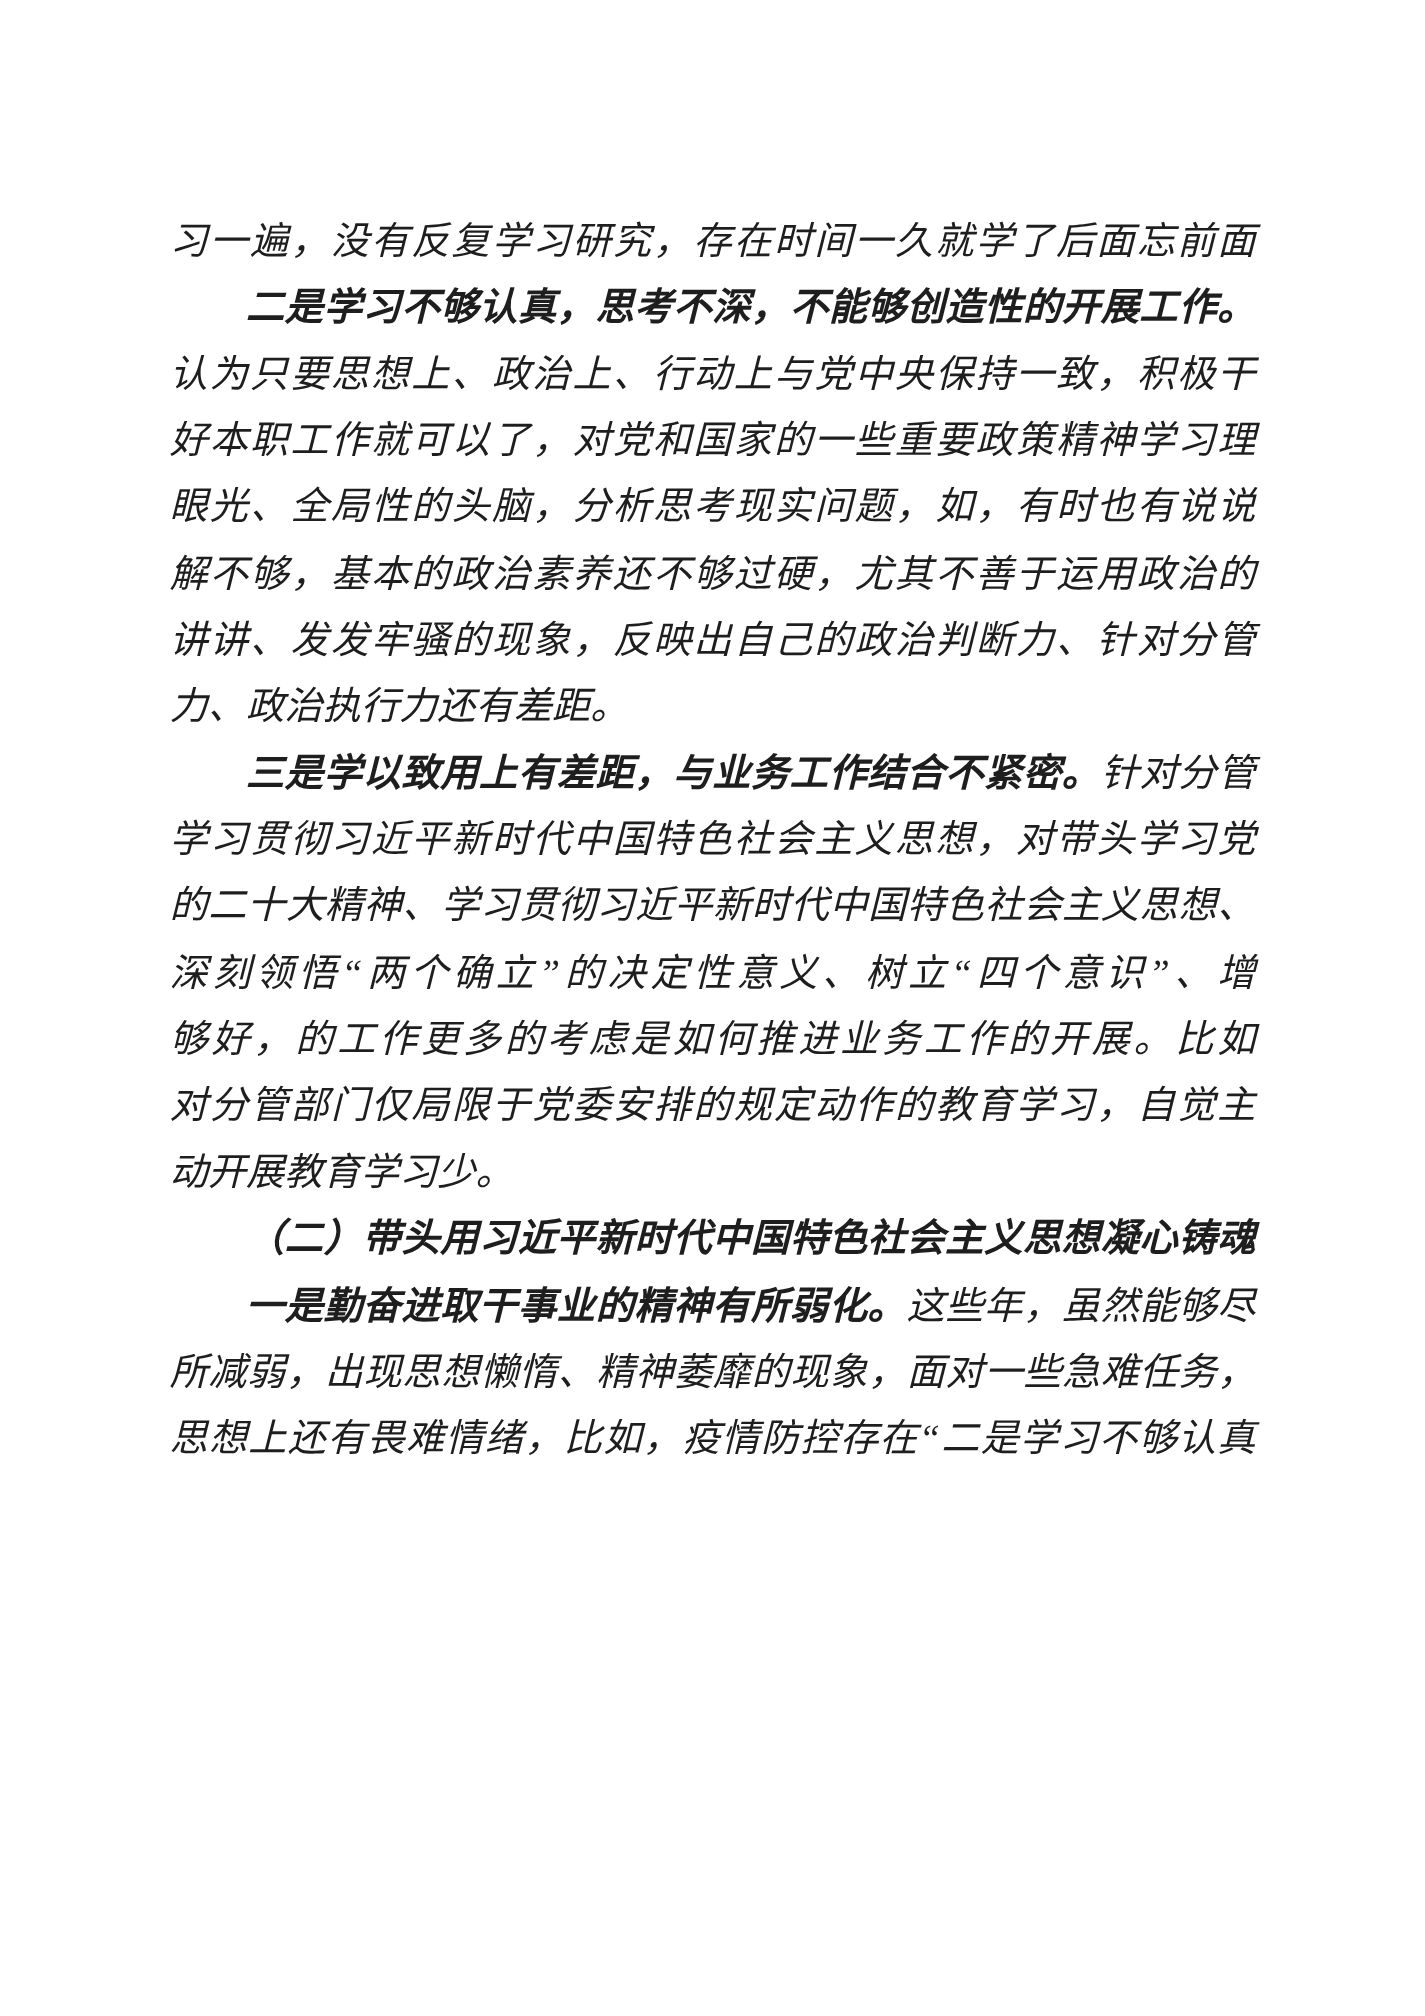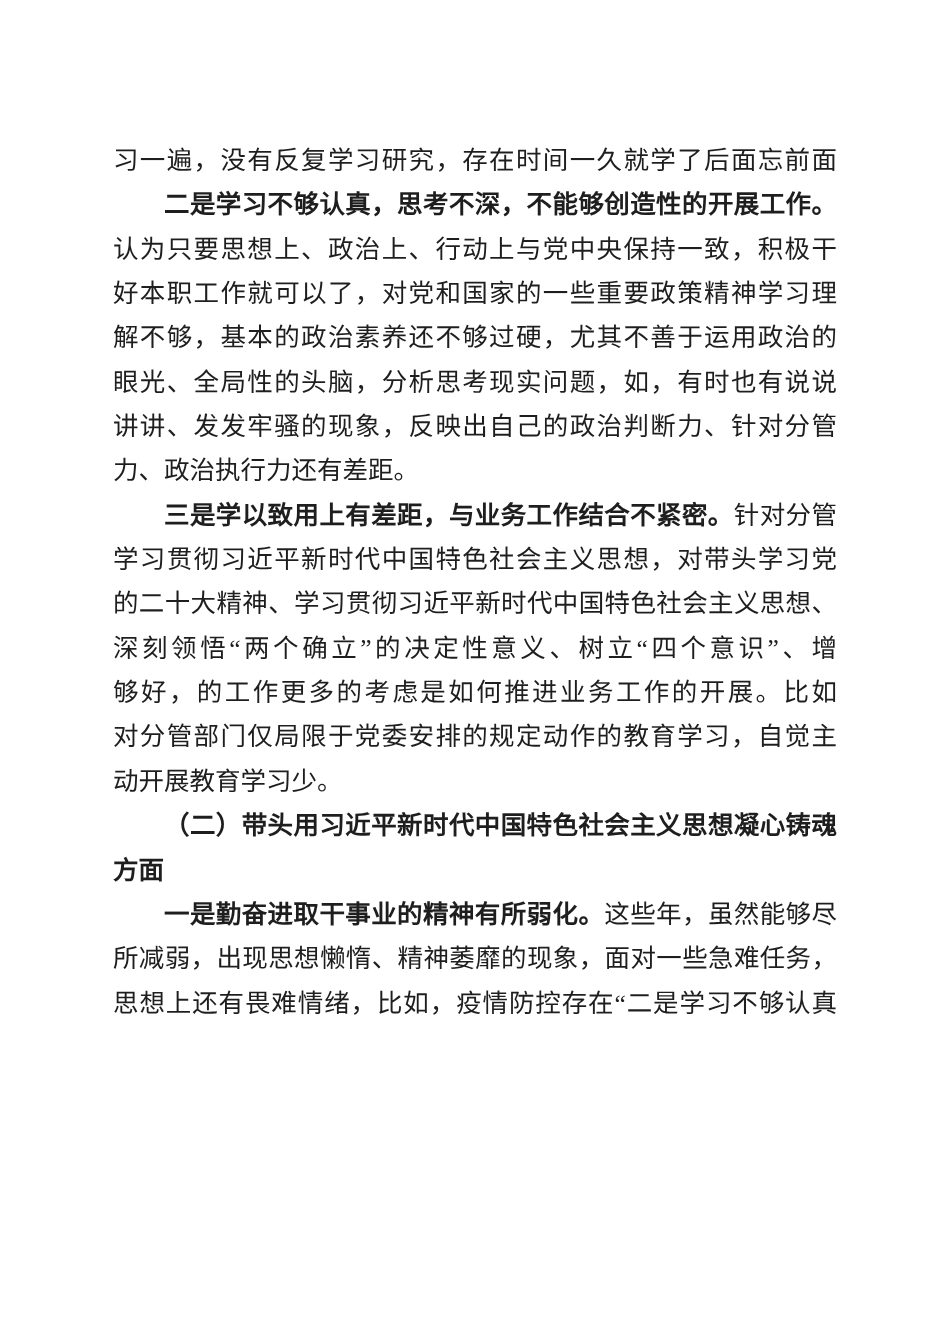--- a/index.html
+++ b/index.html
@@ -12,20 +12,21 @@
     height: 1344px;
     overflow: hidden;
     font-family: "Liberation Serif", "DejaVu Serif", serif;
   }
   .page {
     box-sizing: border-box;
     width: 950px;
     height: 1344px;
     background: #ffffff;
     padding: 139px 113px 4px 113px;
+    font-style: italic;
   }
   .doc-body {
     width: 724px;
     color: #1e1e1e;
     font-size: 25.5px;
     line-height: 44.35px;
   }
   .line {
     height: 44.35px;
     text-align: justify;
@@ -48,30 +49,29 @@
 </style>
 </head>
 <body>
 
 <div class="page">
   <div class="doc-body" style="color: rgb(30, 30, 30);">
       <div class="line fill"><span class="run">习一遍，没有反复学习研究，存在时间一久就学了后面忘前面</span></div>
       <div class="line fill indent"><span class="run bold">二是学习不够认真，思考不深，不能够创造性的开展工作。</span></div>
       <div class="line fill"><span class="run">认为只要思想上、政治上、行动上与党中央保持一致，积极干</span></div>
       <div class="line fill"><span class="run">好本职工作就可以了，对党和国家的一些重要政策精神学习理</span></div>
+      <div class="line fill"><span class="run">眼光、全局性的头脑，分析思考现实问题，如，有时也有说说</span></div>
       <div class="line fill"><span class="run">解不够，基本的政治素养还不够过硬，尤其不善于运用政治的</span></div>
-      <div class="line fill"><span class="run">眼光、全局性的头脑，分析思考现实问题，如，有时也有说说</span></div>
       <div class="line fill"><span class="run">讲讲、发发牢骚的现象，反映出自己的政治判断力、针对分管</span></div>
       <div class="line"><span class="run">力、政治执行力还有差距。</span></div>
       <div class="line fill indent"><span class="run bold">三是学以致用上有差距，与业务工作结合不紧密。</span><span class="run">针对分管</span></div>
       <div class="line fill"><span class="run">学习贯彻习近平新时代中国特色社会主义思想，对带头学习党</span></div>
       <div class="line fill"><span class="run">的二十大精神、学习贯彻习近平新时代中国特色社会主义思想、</span></div>
       <div class="line fill"><span class="run">深刻领悟“两个确立”的决定性意义、树立“四个意识”、增</span></div>
       <div class="line fill"><span class="run">够好，的工作更多的考虑是如何推进业务工作的开展。比如</span></div>
       <div class="line fill"><span class="run">对分管部门仅局限于党委安排的规定动作的教育学习，自觉主</span></div>
       <div class="line"><span class="run">动开展教育学习少。</span></div>
       <div class="line fill indent"><span class="run bold">（二）带头用习近平新时代中国特色社会主义思想凝心铸魂</span></div>
-      <div class="line"><span class="run bold">方面</span></div>
       <div class="line fill indent"><span class="run bold">一是勤奋进取干事业的精神有所弱化。</span><span class="run">这些年，虽然能够尽</span></div>
       <div class="line fill"><span class="run">所减弱，出现思想懒惰、精神萎靡的现象，面对一些急难任务，</span></div>
       <div class="line fill"><span class="run">思想上还有畏难情绪，比如，疫情防控存在“二是学习不够认真</span></div>
     </div>
 </div>
 
 </body></html>

